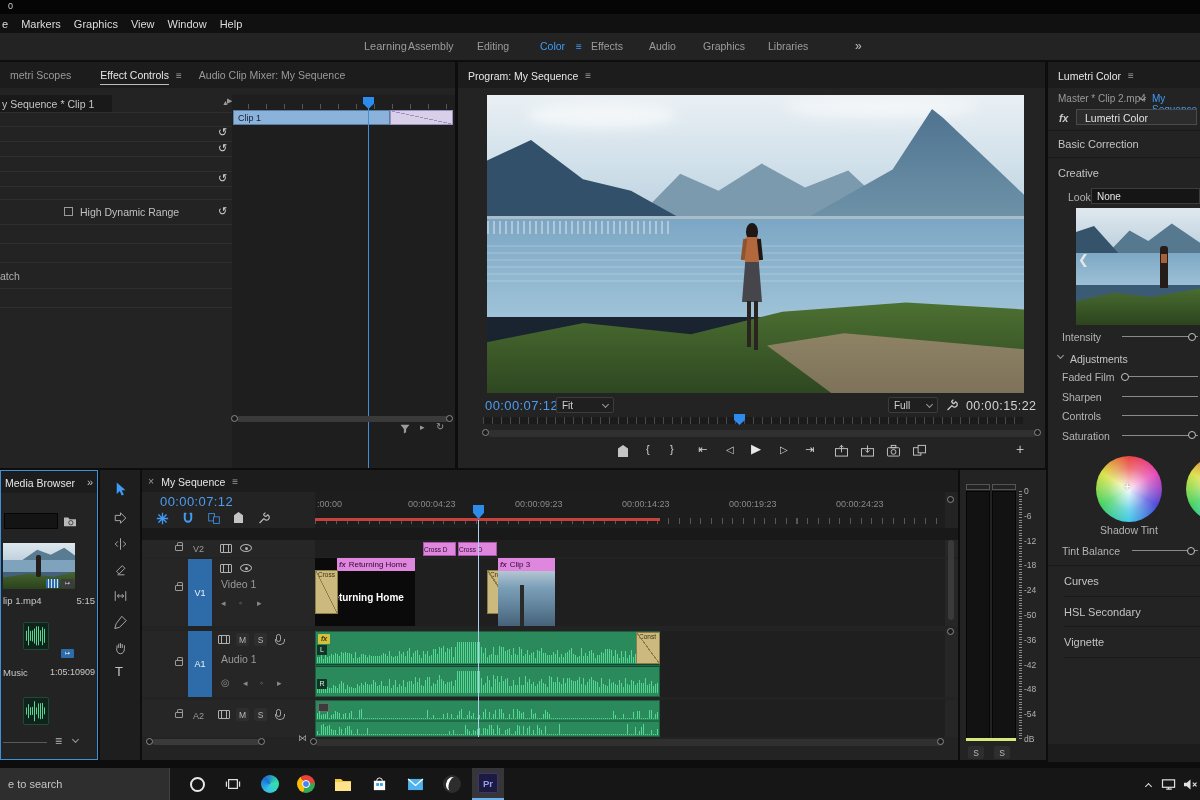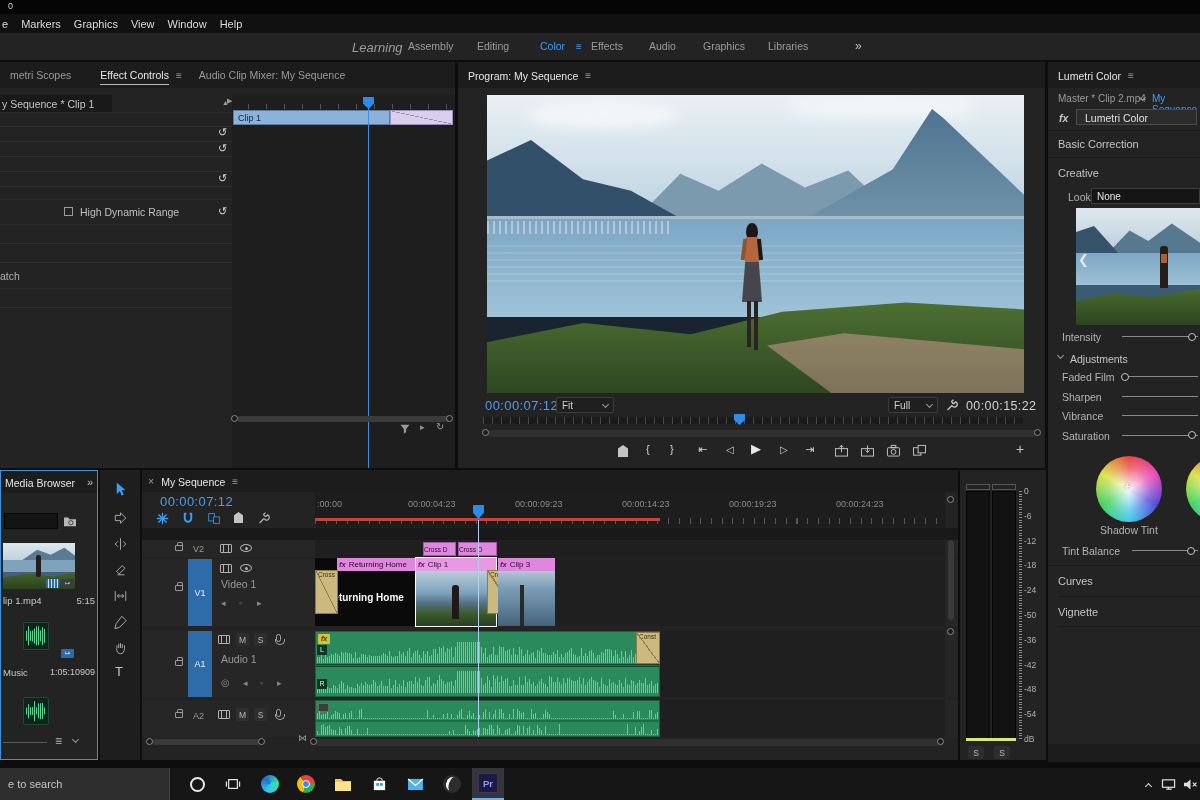--- a/index.html
+++ b/index.html
@@ -71,21 +71,21 @@
       <span>Markers</span>
       <span>Graphics</span>
       <span>View</span>
       <span>Window</span>
       <span>Help</span>
     </div>
 
   <div class="s" style="left:0;top:33px;width:1200px;height:27px;background:#232323">
     <div class="s" style="left:0;top:0;right:0;bottom:0">
 
-    <span class="s" style="top: 7px; font-size: 13px; color: rgb(156, 156, 156); left: 352px; font-style: italic;">Learning</span>
+    <span class="s" style="top: 7px; font-size: 11px; color: rgb(156, 156, 156); left: 364px;">Learning</span>
         <span class="s" style="top: 7px; font-size: 10.5px; color: rgb(156, 156, 156); left: 408px;">Assembly</span>
         <span class="s" style="top: 7px; font-size: 10.5px; color: rgb(156, 156, 156); left: 477px;">Editing</span>
         <span class="s" style="top: 7px; font-size: 10.5px; color: rgb(63, 155, 245); left: 540px;">Color</span>
         <span class="s" style="top: 7px; font-size: 10.5px; color: rgb(156, 156, 156); left: 591px;">Effects</span>
         <span class="s" style="top: 7px; font-size: 10.5px; color: rgb(156, 156, 156); left: 649px;">Audio</span>
         <span class="s" style="top: 7px; font-size: 10.5px; color: rgb(156, 156, 156); left: 703px;">Graphics</span>
         <span class="s" style="top: 7px; font-size: 10.5px; color: rgb(156, 156, 156); left: 768px;">Libraries</span>
       </div>
     <span class="s hamb blue" style="left:576px;top:8px">≡</span>
     <span class="s" style="left:855px;top:6px;color:#c0c0c0;font-size:12px">»</span>
@@ -277,44 +277,45 @@
             <span class="sknob" style="left: calc(4% - 4px);"></span>
           </span>
         </div>
 
         <div class="lrow">
           <span class="lbl">Sharpen</span>
           <span class="strack" style="left:60px;top:8px;width:76px"></span>
         </div>
 
         <div class="lrow">
-          <span class="lbl">Vibrance</span>
+          <span class="lbl">Controls</span>
           <span class="strack" style="left:60px;top:8px;width:76px"></span>
         </div>
 
         <div class="lrow">
           <span class="lbl">Saturation</span>
           <span class="strack" style="left:60px;top:8px;width:76px">
             <span class="sknob" style="left: calc(92% - 4px);"></span>
           </span>
         </div>
       </div>
 
     <div class="wheel" style="left:48px;top:394px;width:66px;height:66px"></div>
     <div class="cross" style="left:76px;top:418px">+</div>
     <div class="wheel" style="left:138px;top:394px;width:66px;height:66px"></div>
     <div class="s" style="left:37px;top:462px;width:88px;text-align:center;color:#b4b4b4">Shadow Tint</div>
     <div class="s" style="left:14px;top:483px;color:#b4b4b4">Tint Balance</div>
     <div class="strack" style="left:84px;top:488px;width:66px">
         <span class="sknob" id="tint-knob" style="left: calc(90% - 4px);"></span>
       </div>
     <div class="sep" style="left:0;top:503px;width:152px;background:#1a1a1a"></div>
-    <div class="s" style="left:0;top:504px;width:152px;padding-left:10px">
+    <div class="s" style="left:0;top:504px;width:152px;padding-left:16px">
 
     <div class="lsec">Curves</div>
+        <div class="lsec">HSL Secondary</div>
         <div class="lsec">Vignette</div>
       </div>
     <div class="s" style="left:0;top:682px;width:152px;height:18px;background:#1c1c1c"></div>
   </div>
 
   <div class="panel" style="left:0;top:470px;width:98px;height:290px;border:1px solid #3f8fd9">
     <div class="ptabs" style="height:22px;padding:0 4px">
       <span class="ptab-on" style="border-bottom:none">Media Browser</span>
       <span style="margin-left:auto;color:#c0c0c0;font-size:11px">»</span>
     </div>
@@ -496,26 +497,20 @@
 
     <div class="vclip-h" style="left:281px;top:72px;width:33px;height:14px;font-size:6.5px;border:1px solid #a855a8">Cross D</div>
     <div class="vclip-h" style="left:316px;top:72px;width:39px;height:14px;font-size:6.5px;border:1px solid #a855a8">Cross D</div>
 
     <div class="s" style="left:173px;top:88px;width:100px;height:68px;background:#0a0a0a">
       <div class="vclip-h" style="left:22px;top:0;width:78px"><span class="fxb">fx</span><span>Returning Home</span></div>
       <div class="s" style="left:0;top:24px;width:100px;height:30px;color:#fff;font-weight:bold;font-size:10px;display:flex;align-items:center;justify-content:center;text-align:center">Returning Home</div>
     </div>
     <div class="trans" style="left:173px;top:100px;width:23px;height:44px">Cross</div>
 
-    <div class="s" style="left:273px;top:87px;width:82px;height:70px;border:1.5px solid #fff;overflow:hidden">
-      <div class="vclip-h" style="left:0;top:0;width:82px;background:#e79ae2"><span class="fxb">fx</span><span>Clip 1</span></div>
-      <div class="s" style="left:0;top:13px;width:82px;height:57px;background:linear-gradient(#b9cdda 0%,#7fa3bd 38%,#58748a 55%,#3c5a2c 75%,#263c1c 100%)">
-        <div class="s" style="left:36px;top:14px;width:7px;height:34px;background:#201916;border-radius:3px 3px 0 0"></div>
-      </div>
-    </div>
     <div class="trans" style="left:345px;top:100px;width:30px;height:44px">Cross Di</div>
 
     <div class="s" style="left:356px;top:88px;width:57px;height:68px;overflow:hidden">
       <div class="vclip-h" style="left:0;top:0;width:57px"><span class="fxb">fx</span><span>Clip 3</span></div>
       <div class="s" style="left:0;top:13px;width:57px;height:55px;background:linear-gradient(#b4c6d2 0%,#7c9fb8 30%,#5d7e96 70%,#46627a 100%)">
         <div class="s" style="left:22px;top:14px;width:4px;height:41px;background:#2a2a28"></div>
       </div>
     </div>
 
 

